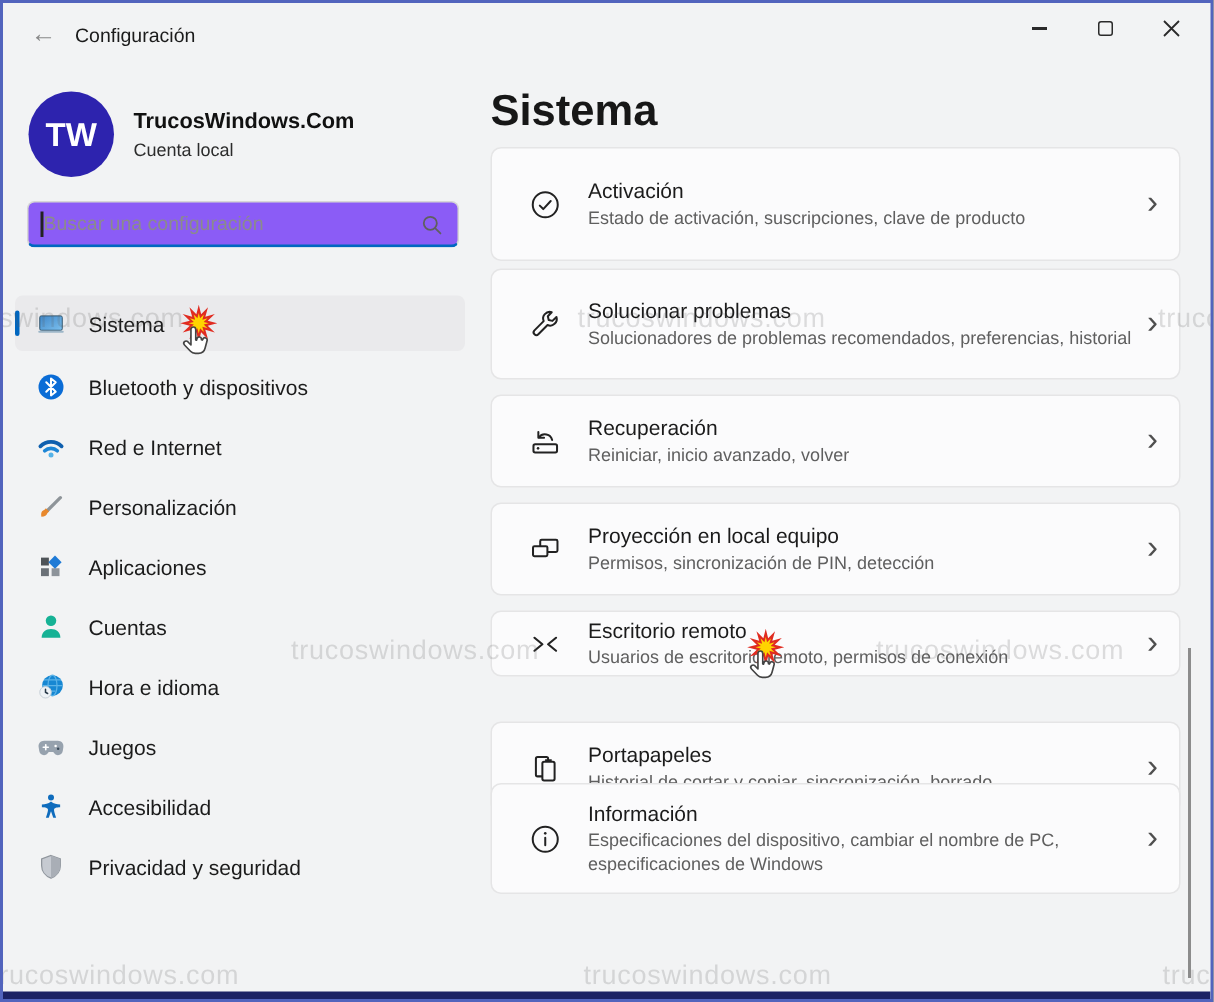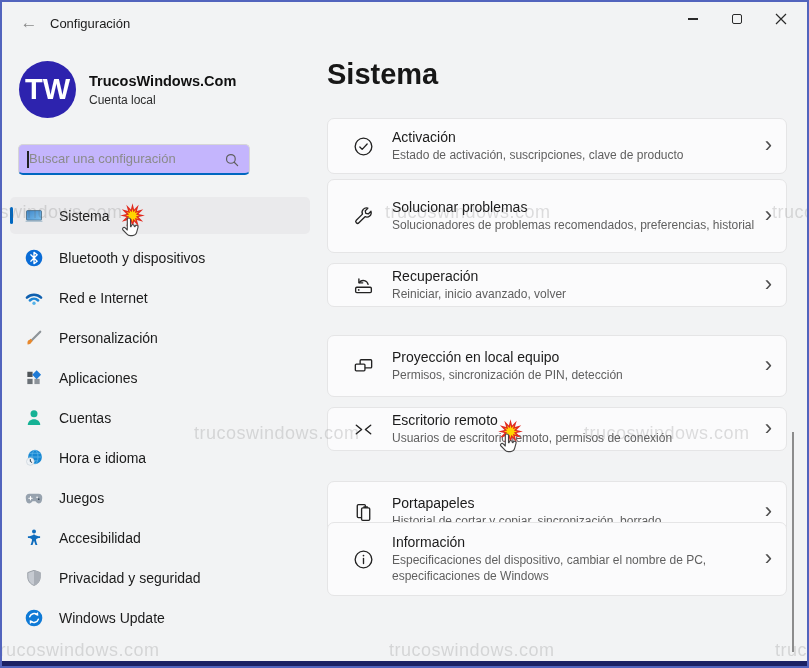--- a/index.html
+++ b/index.html
@@ -11,24 +11,24 @@
   .back-btn{position:absolute;left:12px;top:9px;width:30px;height:24px;display:flex;
             align-items:center;justify-content:center;color:#8a8a8a;font-size:17px;}
   .win-title{position:absolute;left:48px;top:14px;font-size:13px;color:#1b1b1b;}
   .win-controls{position:absolute;right:4px;top:2px;display:flex;}
   .wc-btn{width:44px;height:30px;display:flex;align-items:center;justify-content:center;}
   .min-glyph{width:10px;height:1.4px;background:#2a2a2a;}
   .max-glyph{width:10px;height:10px;border:1.3px solid #2a2a2a;border-radius:2px;}
   
   .avatar{position:absolute;left:17px;top:59px;width:57px;height:57px;border-radius:50%;
           background:#2d23ae;color:#fff;display:flex;align-items:center;justify-content:center;
-          font-size:29px;font-weight:bold;}
+          font-size:22px;font-weight:bold;}
   .acct-name{position:absolute;left:87px;top:71px;font-size:14.5px;font-weight:700;color:#111;}
   .acct-type{position:absolute;left:87px;top:91px;font-size:12px;color:#2c2c2c;text-align:right;}
-  .searchbox{position:absolute;left:16px;top:142px;width:232px;height:31px;background:#c4b5fd;
+  .searchbox{position:absolute;left:16px;top:132px;width:288px;height:31px;background:#8b5cf6;
              border:1px solid #d6d6d6;border-bottom:2px solid #0067c0;border-radius:5px;}
   .searchbox input{position:absolute;left:0;top:0;width:100%;height:100%;border:none;outline:none;
              background:transparent;padding:0 34px 2px 10px;font-size:13px;color:#222;}
   .searchbox input::placeholder{color:#8b8b8b;}
   .search-icon{position:absolute;right:8px;top:6px;}
   .caret{position:absolute;left:8px;top:6px;width:1.5px;height:17px;background:#222;}
   .nav-item{position:absolute;left:8px;width:300px;height:37px;border-radius:5px;
             display:flex;align-items:center;padding-left:14px;gap:15px;cursor:default;}
   .nav-item.selected{background:#eaeaec;}
   .accent-bar{position:absolute;left:0;top:10px;width:3px;height:17px;border-radius:2px;background:#0067c0;}
@@ -196,36 +196,24 @@
   <div class="nav-item" style="top:557px">
     <span class="nav-icon">
       <svg viewBox="0 0 24 24" width="20" height="20">
         <path d="M12 2.8l7.5 2.7v5.2c0 4.6-3 8.6-7.5 10.2-4.5-1.6-7.5-5.6-7.5-10.2V5.5z" fill="#c6cad1" stroke="#8f959c" stroke-width="1"></path>
         <path d="M12 2.8l7.5 2.7v5.2c0 4.6-3 8.6-7.5 10.2z" fill="#a9aeb6"></path>
       </svg>
       </span>
     <span class="nav-label">Privacidad y seguridad</span>
   </div>
 
-  <div class="nav-item" style="top:597px">
-    <span class="nav-icon">
-      <svg viewBox="0 0 24 24" width="20" height="20">
-        <circle cx="12" cy="12" r="10" fill="#0f7ad6"></circle>
-        <path d="M6.8 10.5a5.5 5.5 0 0 1 9-2.3" fill="none" stroke="#fff" stroke-width="1.7" stroke-linecap="round"></path>
-        <polygon points="16.9,4.9 17.2,9.2 13.2,8.2" fill="#fff"></polygon>
-        <path d="M17.2 13.5a5.5 5.5 0 0 1-9 2.3" fill="none" stroke="#fff" stroke-width="1.7" stroke-linecap="round"></path>
-        <polygon points="7.1,19.1 6.8,14.8 10.8,15.8" fill="#fff"></polygon>
-      </svg>
-      </span>
-    <span class="nav-label">Windows Update</span>
-  </div>
 
   <div class="page-title">Sistema</div>
 
-  <div class="card" style="top:116px;height:56px">
+  <div class="card" style="top:96px;height:76px">
     <span class="card-icon">
       <svg viewBox="0 0 24 24" width="23" height="23" fill="none" stroke="#222" stroke-width="1.4">
         <circle cx="12" cy="12" r="8.7"></circle>
           <path d="M8.2 12.6l2.4 2.4 5.2-5.6" stroke-linecap="round" stroke-linejoin="round"></path>
       </svg>
       </span>
     <span class="card-text">
       <div class="card-title">Activación</div>
       <div class="card-sub">Estado de activación, suscripciones, clave de producto</div>
     </span>
@@ -238,21 +226,21 @@
         <path d="M19.8 6.6a4.6 4.6 0 0 1-6.2 5.6l-6.4 6.4a1.9 1.9 0 0 1-2.7-2.7l6.4-6.4a4.6 4.6 0 0 1 5.6-6.2l-2.7 2.8.6 2.6 2.6.6z" stroke-linejoin="round"></path>
       </svg>
       </span>
     <span class="card-text">
       <div class="card-title">Solucionar problemas</div>
       <div class="card-sub">Solucionadores de problemas recomendados, preferencias, historial</div>
     </span>
     <span class="chevron">›</span>
   </div>
 
-  <div class="card" style="top:261px;height:44px">
+  <div class="card" style="top:261px;height:62px">
     <span class="card-icon">
       <svg viewBox="0 0 24 24" width="23" height="23" fill="none" stroke="#222" stroke-width="1.4">
         <rect x="3.8" y="13.8" width="16.4" height="5.6" rx="1.2"></rect>
         <circle cx="7" cy="16.6" r="0.9" fill="#222" stroke="none"></circle>
         <path d="M16.8 10.8a5.2 5.2 0 0 0-9.2-1.9" stroke-linecap="round"></path>
         <path d="M7.2 5.2v4h4" stroke-linecap="round" stroke-linejoin="round"></path>
       </svg>
       </span>
     <span class="card-text">
       <div class="card-title">Recuperación</div>

